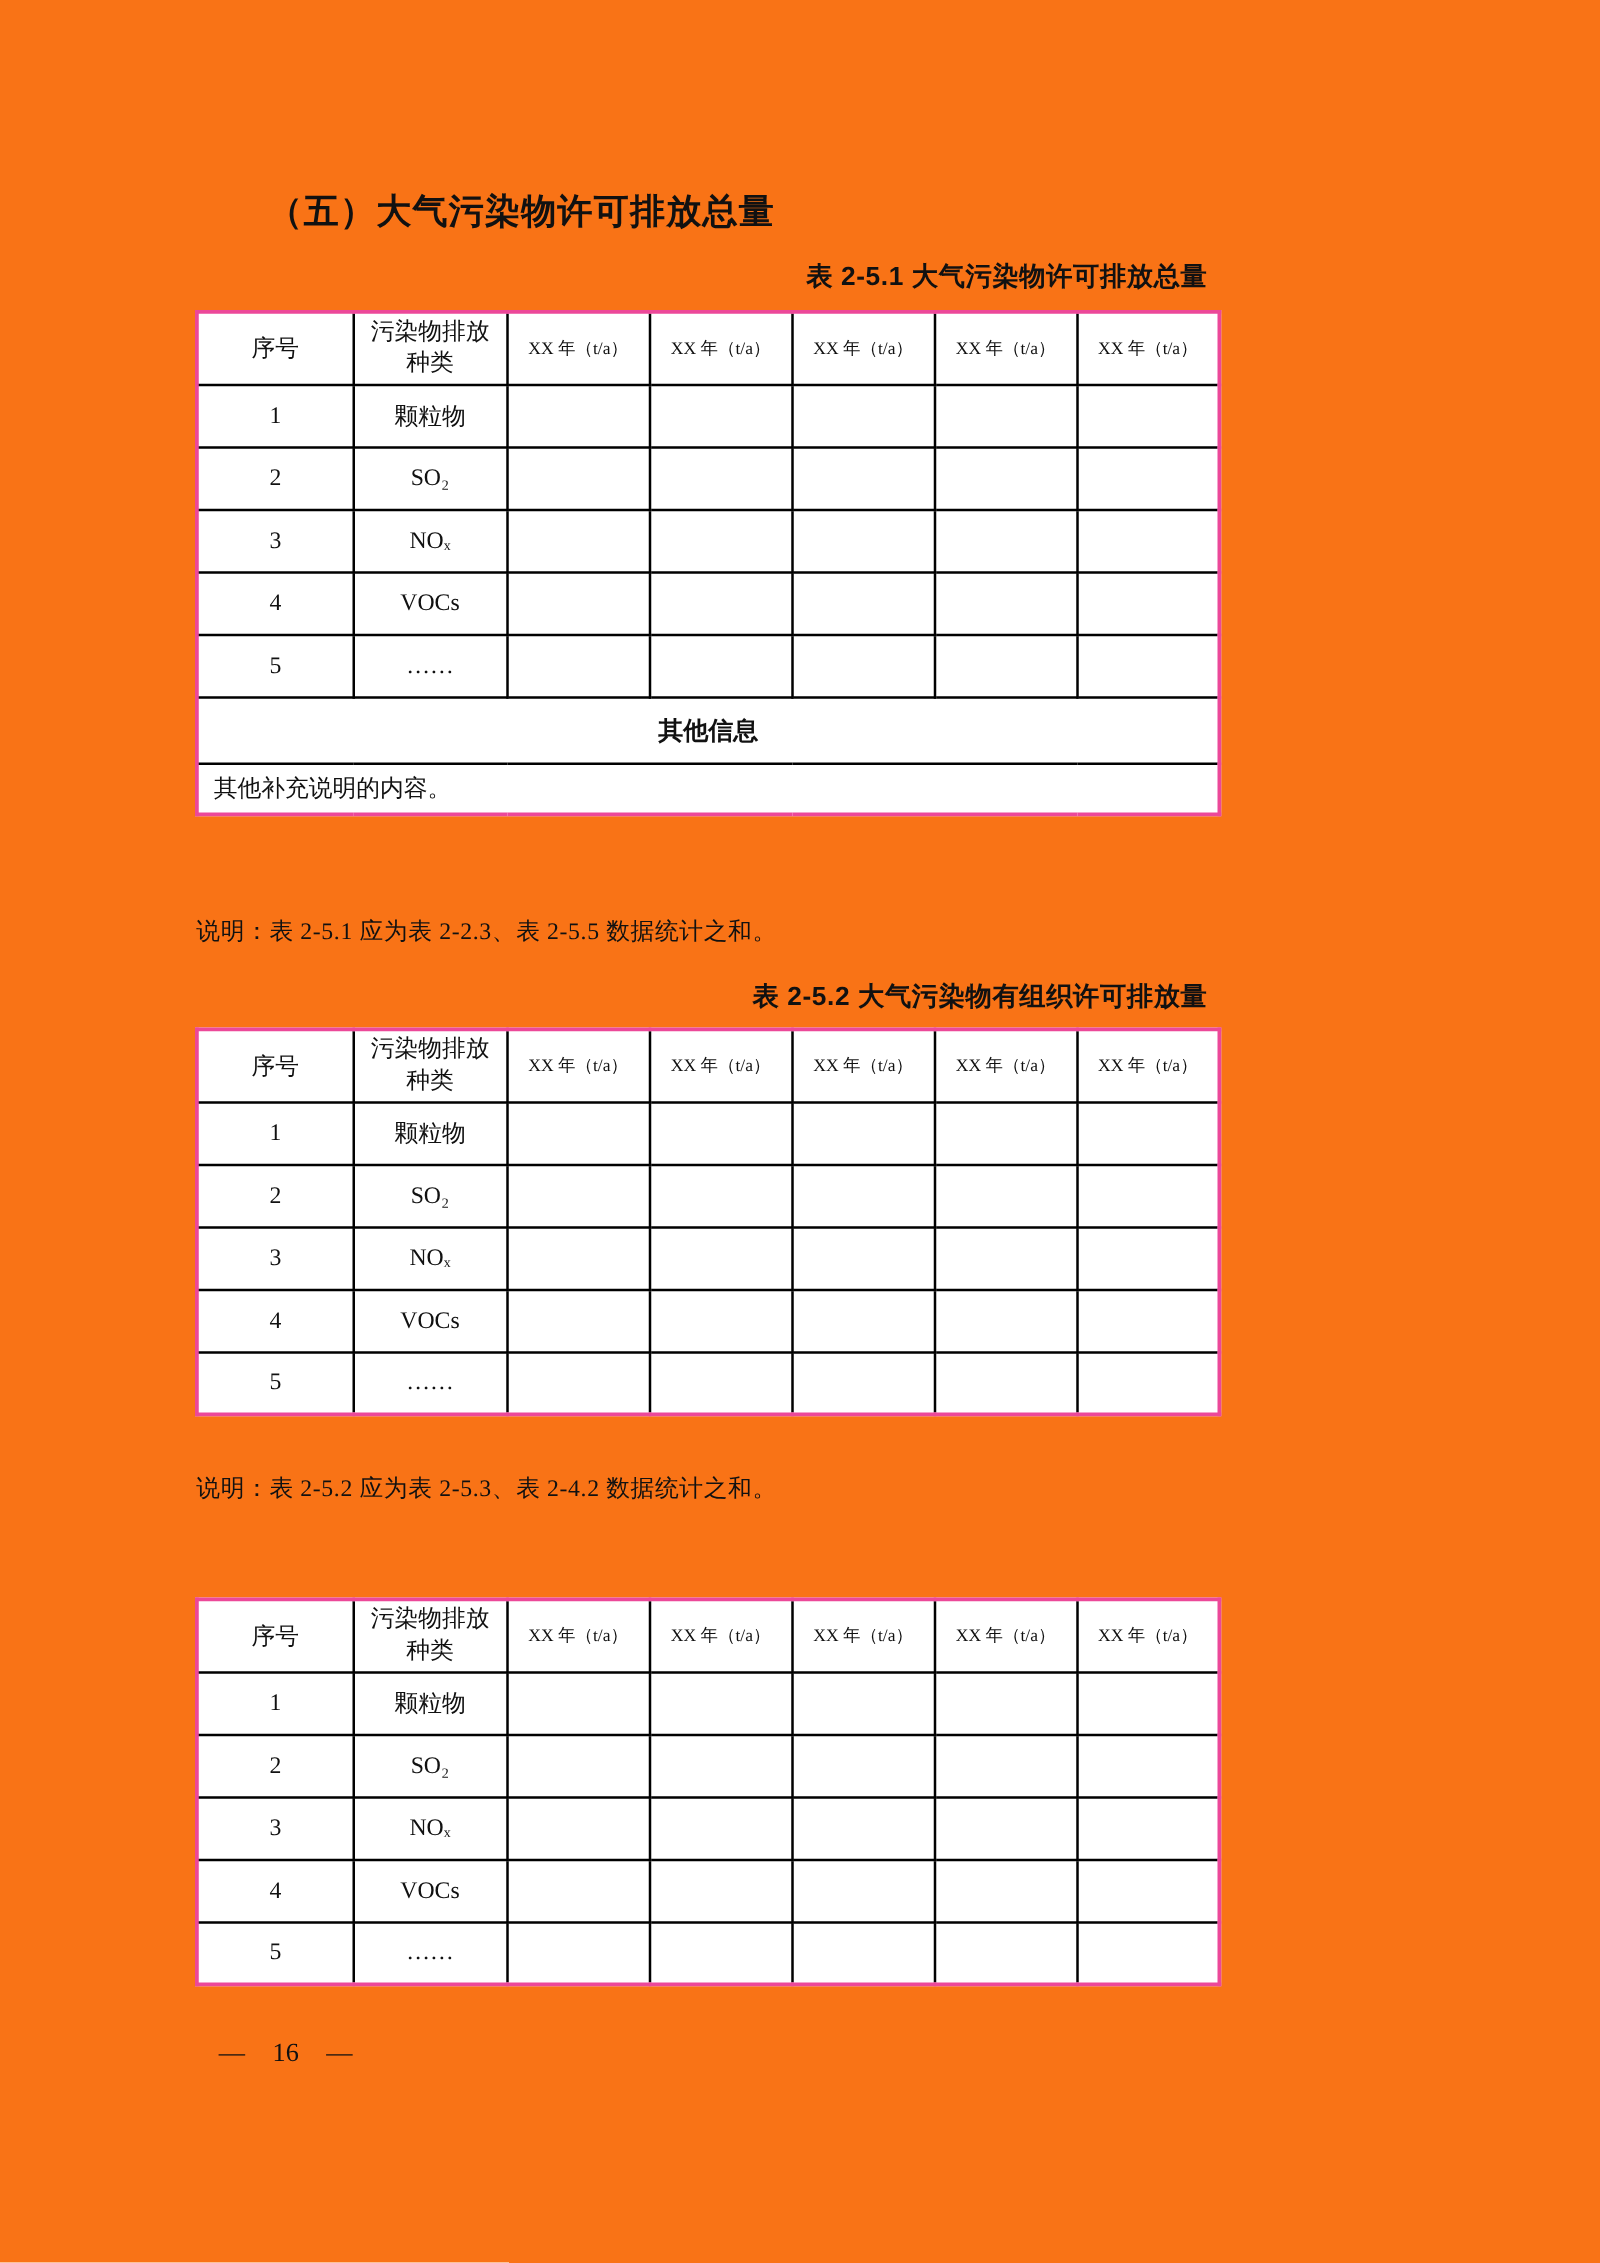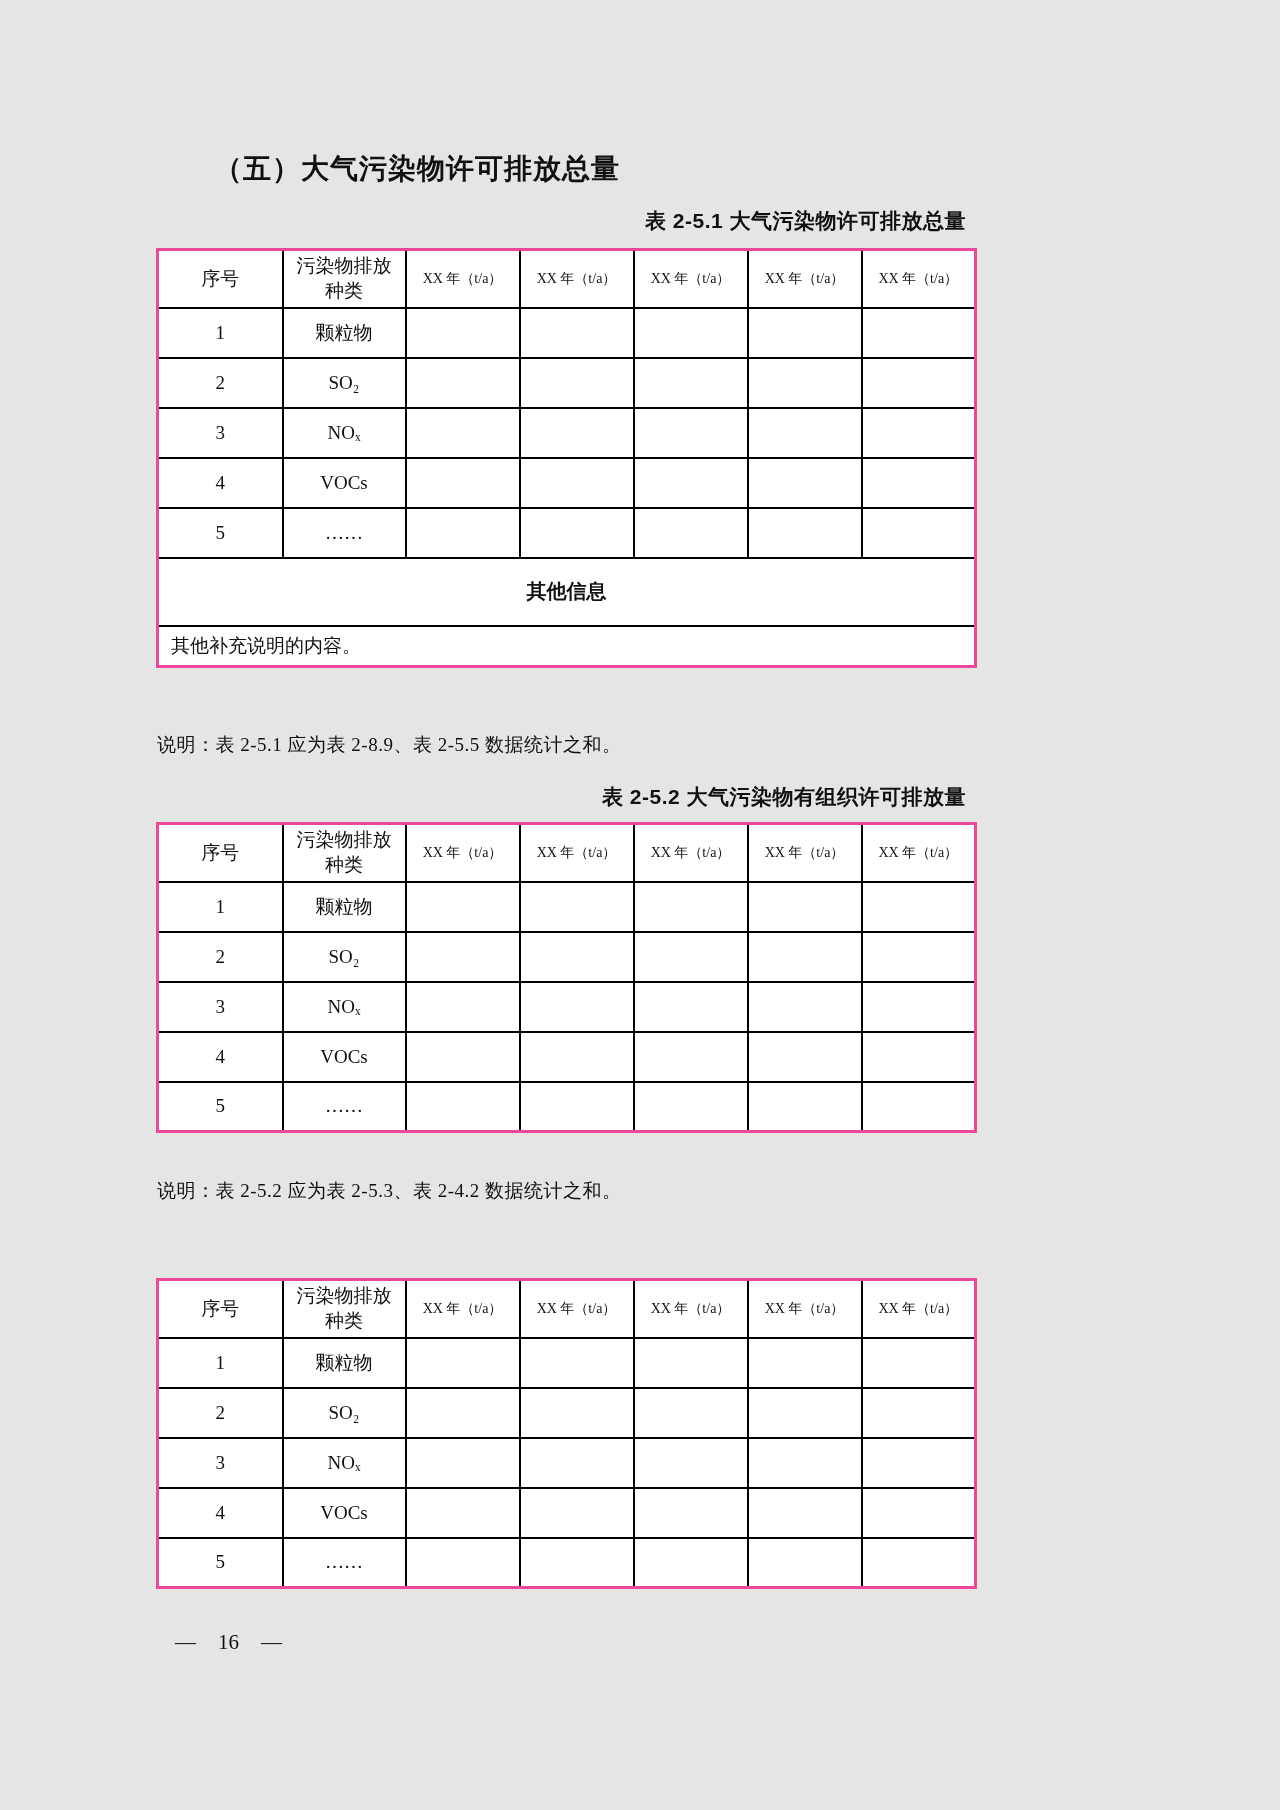--- a/index.html
+++ b/index.html
@@ -5,21 +5,21 @@
   * { margin: 0; padding: 0; box-sizing: border-box; }
   html, body { background: #ffffff; }
   body {
     width: 1280px; height: 1810px;
     font-family: "Liberation Serif", "DejaVu Serif", serif;
     color: #111111;
   }
   .page {
     position: relative;
     width: 1280px; height: 1810px;
-    background: #e5e5e5;
+    background: #f97316;
     overflow: hidden;
   }
   .section-heading {
     position: absolute;
     left: 214px; top: 150px;
     font-size: 28px;
     font-weight: bold;
     letter-spacing: 1px;
     font-family: "Liberation Serif", "DejaVu Serif", serif;
   }
@@ -47,21 +47,21 @@
     font-size: 19px;
     font-weight: normal;
     padding: 2px 4px;
     overflow: hidden;
   }
   .c-seq  { width: 125px; }
   .c-kind { width: 123px; }
   .c-year { width: 114px; }
   tr.header-row { height: 58px; }
   tr.data-row { height: 50px; }
-  tr.other-label-row { height: 68px; }
+  tr.other-label-row { height: 53px; }
   tr.other-content-row { height: 40px; }
   th.kind-th { padding: 2px 8px; line-height: 1.3; }
   th.year-th { white-space: nowrap; font-size: 14px; margin-left: 36px; }
   td.other-info-label {
     font-weight: bold;
     font-size: 20px;
     font-family: "Liberation Sans", "DejaVu Sans", sans-serif;
   }
   td.other-info-content {
     text-align: left;
@@ -158,21 +158,21 @@
           <td></td>
         </tr>
         <tr class="other-label-row">
           <td colspan="7" class="other-info-label">其他信息</td>
         </tr>
         <tr class="other-content-row">
           <td colspan="7" class="other-info-content">其他补充说明的内容。</td>
         </tr>
       </tbody>
   </table>
-  <p class="note" style="top:732px">说明：表 2-5.1 应为表 2-8.9、表 2-5.5 数据统计之和。</p>
+  <p class="note" style="top:732px">说明：表 2-5.1 应为表 2-2.3、表 2-5.5 数据统计之和。</p>
 
   <div class="tbl-title" style="top:783px">表 2-5.2  大气污染物有组织许可排放量</div>
   <table class="data-table" style="top:822px">
     <colgroup>
       <col class="c-seq">
         <col class="c-kind">
       <col class="c-year">
         <col class="c-year">
         <col class="c-year">
         <col class="c-year">

